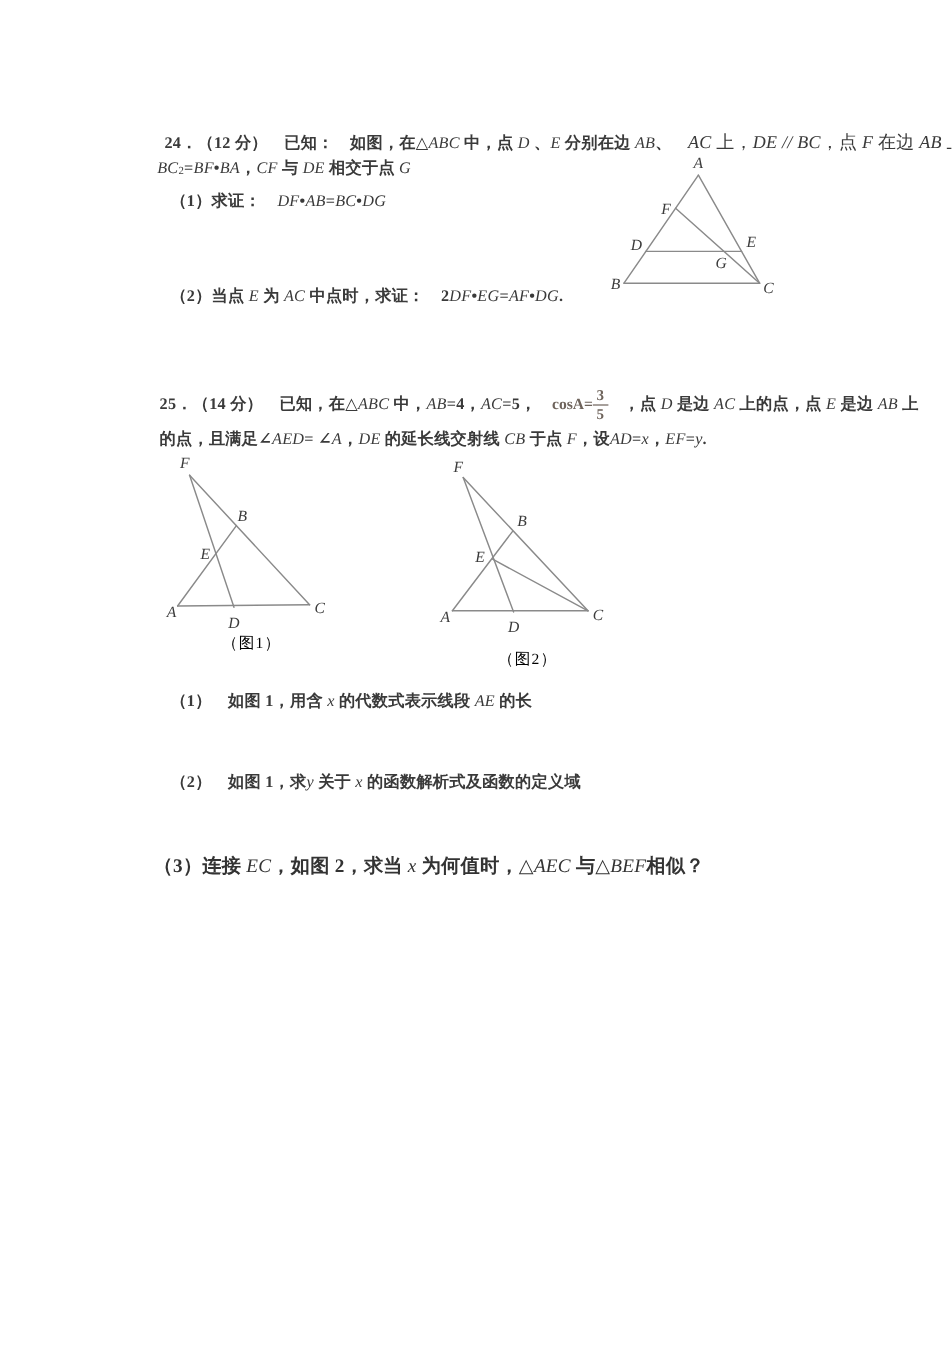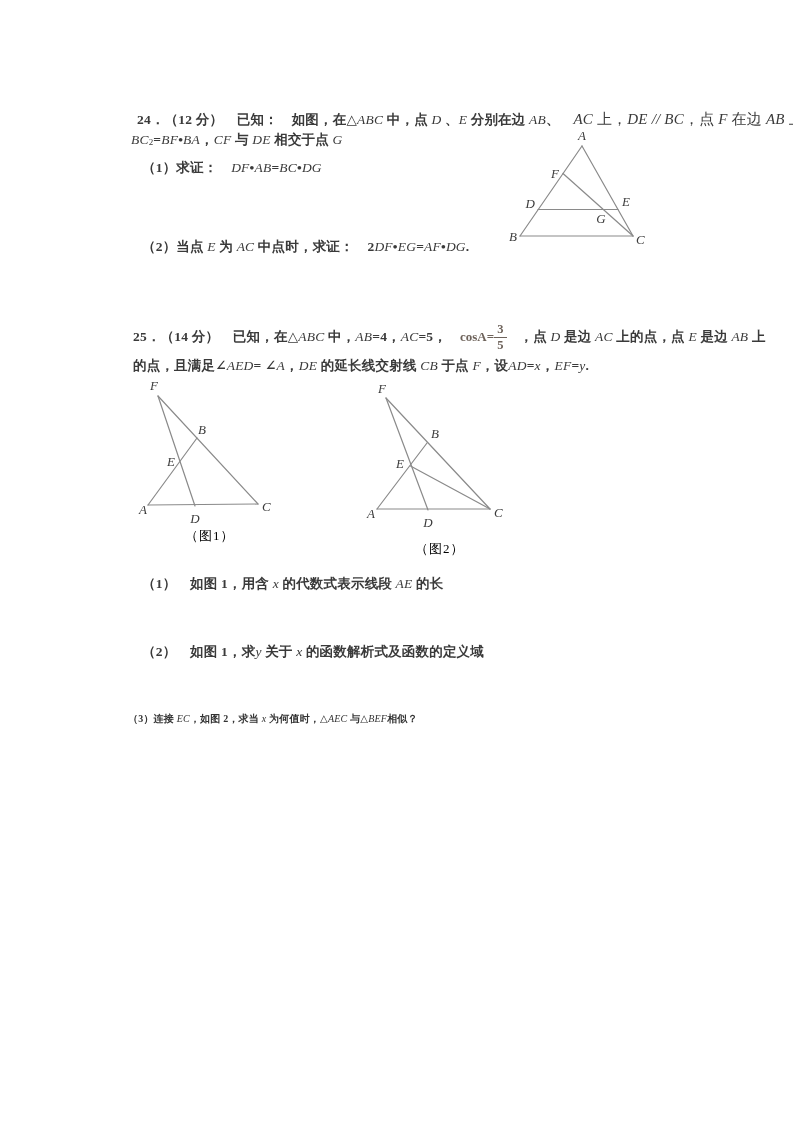--- a/index.html
+++ b/index.html
@@ -116,15 +116,15 @@
     <text x="13" y="135" text-anchor="middle">A</text>
     <text x="70" y="144" text-anchor="middle">D</text>
     <text x="136" y="134" text-anchor="start">C</text>
   </svg>
   <div class="fig-caption" style="left:415px;top:528px;margin-top:12px;">（图2）</div>
 
   <div class="tline" style="left:142px;top:576px;"><span class="seg-cn">（1）　如图 1，用含 </span><span class="seg-m">x</span><span class="seg-cn"> 的代数式表示线段 </span><span class="seg-m">AE</span><span class="seg-cn"> 的长</span></div>
 
   <div class="tline" style="left:142px;top:644px;text-align:center;"><span class="seg-cn">（2）　如图 1，求</span><span class="seg-m">y</span><span class="seg-cn"> 关于 </span><span class="seg-m">x</span><span class="seg-cn"> 的函数解析式及函数的定义域</span></div>
 
-  <div class="tline" style="left:128px;top:713px;font-size:10px;color:#333333;"><span class="seg-cn">（3）连接 </span><span class="seg-m">EC</span><span class="seg-cn">，如图 2，求当 </span><span class="seg-m">x</span><span class="seg-cn"> 为何值时，△</span><span class="seg-m">AEC</span><span class="seg-cn"> 与△</span><span class="seg-m">BEF</span><span class="seg-cn">相似？</span></div>
+  <div class="tline" style="left:128px;top:713px;font-size:16px;color:#333333;"><span class="seg-cn">（3）连接 </span><span class="seg-m">EC</span><span class="seg-cn">，如图 2，求当 </span><span class="seg-m">x</span><span class="seg-cn"> 为何值时，△</span><span class="seg-m">AEC</span><span class="seg-cn"> 与△</span><span class="seg-m">BEF</span><span class="seg-cn">相似？</span></div>
 
 </div>
 
 </body></html>

